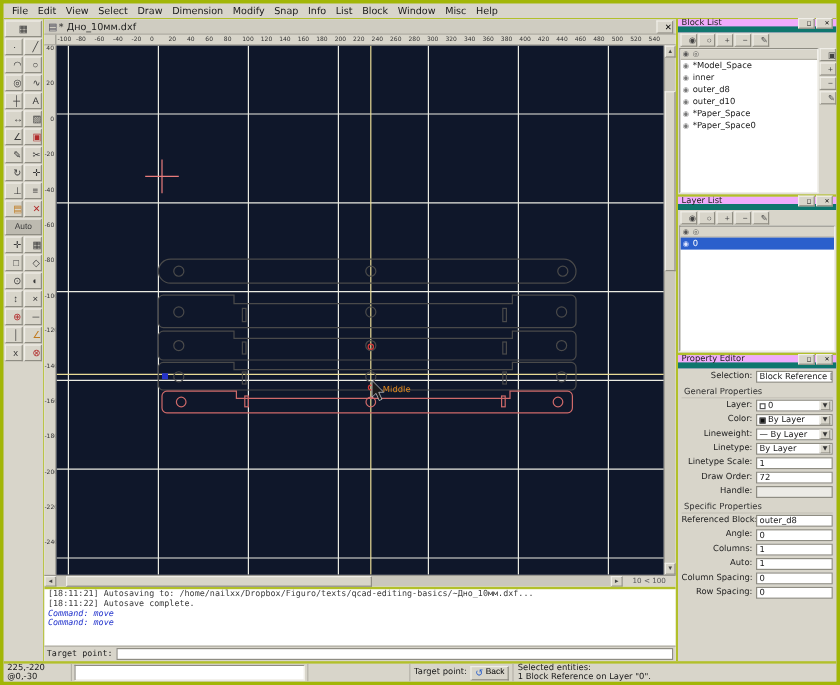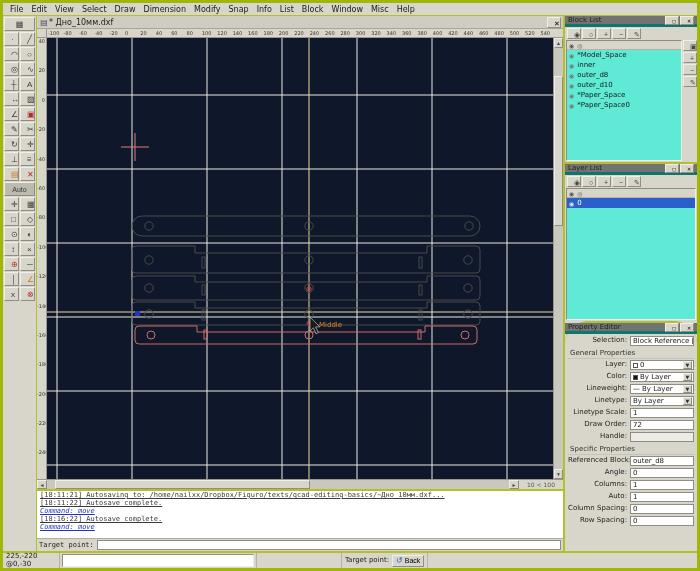--- a/index.html
+++ b/index.html
@@ -55,41 +55,41 @@
   .h-scroll{flex:1;display:flex;}
   .h-scroll .scroll-btn{width:10px;height:100%;}
   .h-track{flex:1;position:relative;}
   .h-thumb{position:absolute;top:0;left:8px;width:255px;height:100%;
     border:1px solid;border-color:#f0eee8 #8f8d83 #8f8d83 #f0eee8;background:#d8d5ca;}
   .grid-info{width:44px;flex:none;font-size:6px;color:#555;text-align:center;line-height:10px;background:#d8d5ca;}
   
   .console{height:62px;flex:none;border-top:2px solid #b2c02a;background:#fff;
     display:flex;flex-direction:column;font-family:"DejaVu Sans Mono",monospace;font-size:7px;}
   .console-history{flex:1;overflow:hidden;padding:0 3px;}
-  .console-line{line-height:8px;white-space:nowrap;color:#3c3c3c;text-decoration:underline;}
+  .console-line{line-height:8px;white-space:nowrap;color:#3c3c3c;}
   .console-line.command{color:#2233cc;font-style:italic;}
   .console-prompt{height:13px;flex:none;display:flex;align-items:center;background:#d8d5ca;
     border-top:1px solid #b0ada3;padding:0 2px;gap:3px;}
   .prompt-label{font-size:7px;color:#222;}
   .console-input{flex:1;height:10px;border:1px solid #8f8d83;background:#fff;font-size:7px;
     font-family:"DejaVu Sans Mono",monospace;padding:0 2px;}
   
   .right-panel{width:132px;flex:none;display:flex;flex-direction:column;background:#d8d5ca;}
   .dock{display:flex;flex-direction:column;min-height:0;}
   .dock+.dock{border-top:2px solid #b2c02a;}
-  .dock-titlebar{height:11px;flex:none;display:flex;align-items:center;background:#737373;
-    border-bottom:3px solid #0f766e;font-size:7px;padding:0 3px;color:#222;}
+  .dock-titlebar{height:11px;flex:none;display:flex;align-items:center;background:#f0abfc;
+    border-bottom:5px solid #0f766e;font-size:7px;padding:0 3px;color:#222;}
   .dock-title{flex:1;}
   .dock-btn{width:9px;height:9px;border:1px solid;border-color:#f0eee8 #8f8d83 #8f8d83 #f0eee8;
     background:#d8d5ca;font-size:5px;line-height:7px;text-align:center;margin-left:1px;}
   .dock-toolbar{height:13px;flex:none;display:flex;align-items:center;gap:1px;padding:1px 2px;}
   .icon-btn{width:13px;height:11px;border:1px solid;border-color:#f0eee8 #8f8d83 #8f8d83 #f0eee8;
     background:#d8d5ca;font-size:7px;line-height:9px;text-align:center;color:#444;}
   .dock-body{flex:1;display:flex;min-height:0;padding:0 1px 1px 1px;gap:1px;}
-  .list{flex:1;background:#5eead4;border:1px solid;border-color:#8f8d83 #f0eee8 #f0eee8 #8f8d83;
+  .list{flex:1;background:#ffffff;border:1px solid;border-color:#8f8d83 #f0eee8 #f0eee8 #8f8d83;
     overflow:hidden;font-size:7px;}
   .list-header{display:flex;align-items:center;height:9px;background:#d8d5ca;
     border-bottom:1px solid #b5b2a8;gap:3px;padding:0 2px;}
   .col-icon{font-size:6px;color:#555;}
   .list-row{display:flex;align-items:center;height:10px;gap:3px;padding:0 2px;white-space:nowrap;}
   .list-row .row-icon{font-size:6px;color:#777;}
   .list-row.selected{background:#2a5fcc;color:#fff;}
   .list-row.selected .row-icon{color:#dfe6ff;}
   .side-strip{width:13px;flex:none;display:flex;flex-direction:column;gap:1px;}
   
@@ -314,21 +314,20 @@
           <div class="grid-info">10 &lt; 100</div>
         </div>
       </div>
 
       <div class="console">
         <div class="console-history">
 
         <div class="console-line info">[18:11:21] Autosaving to: /home/nailxx/Dropbox/Figuro/texts/qcad-editing-basics/~Дно_10мм.dxf...</div>
             <div class="console-line info">[18:11:22] Autosave complete.</div>
             <div class="console-line command">Command: move</div>
-            <div class="console-line info">[18:16:22] Autosave complete.</div>
             <div class="console-line command">Command: move</div>
           </div>
         <div class="console-prompt">
           <span class="prompt-label">Target point:</span>
           <input class="console-input" value="" style="">
         </div>
       </div>
     </div>
 
     <div class="right-panel">
@@ -390,21 +389,21 @@
           <div class="side-strip">
 
           <button class="icon-btn">▣</button>
               <button class="icon-btn c-red">+</button>
               <button class="icon-btn c-red">−</button>
               <button class="icon-btn c-orange">✎</button>
             </div>
         </div>
       </div>
 
-      <div class="dock" style="height:159px;flex:none;">
+      <div class="dock" style="height:132px;flex:none;">
         <div class="dock-titlebar">
           <span class="dock-title">Layer List</span>
           <button class="dock-btn">◻</button>
           <button class="dock-btn">✕</button>
         </div>
         <div class="dock-toolbar">
 
         <button class="icon-btn">◉</button>
             <button class="icon-btn">○</button>
             <button class="icon-btn c-red">+</button>
@@ -422,21 +421,21 @@
 
                 <div class="list-row selected">
                   <span class="row-icon">◉</span>
                   <span>0</span>
                 </div>
               </div>
           </div>
         </div>
       </div>
 
-      <div class="dock" style="flex:1;border-radius:23px;">
+      <div class="dock" style="flex:1;">
         <div class="dock-titlebar">
           <span class="dock-title">Property Editor</span>
           <button class="dock-btn">◻</button>
           <button class="dock-btn">✕</button>
         </div>
         <div class="prop-body">
           <div class="prop-row">
             <span class="prop-label">Selection:</span>
             <div class="prop-control">
               <span>Block Reference [1]</span>
@@ -549,14 +548,18 @@
     </div>
     <div class="sb-sep"></div>
     <div class="sb-cell sb-target">
       <span>Target point:</span>
       <button class="back-btn">
         <span class="back-icon">↺</span>
         <span>Back</span>
       </button>
     </div>
     <div class="sb-sep"></div>
+    <div class="sb-cell" style="flex:1;">
+      <span>Selected entities:</span>
+      <span>1 Block Reference on Layer "0".</span>
+    </div>
   </div>
 </div>
 
 </body></html>

